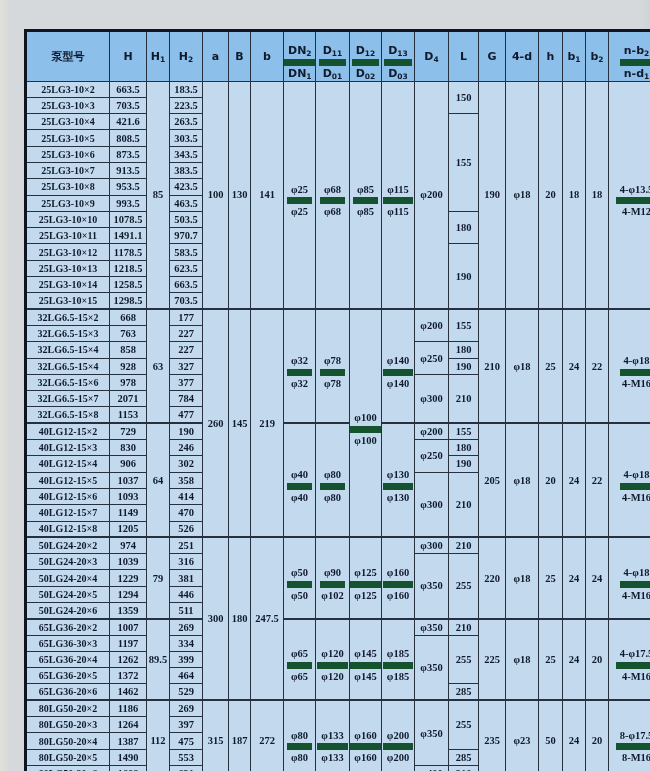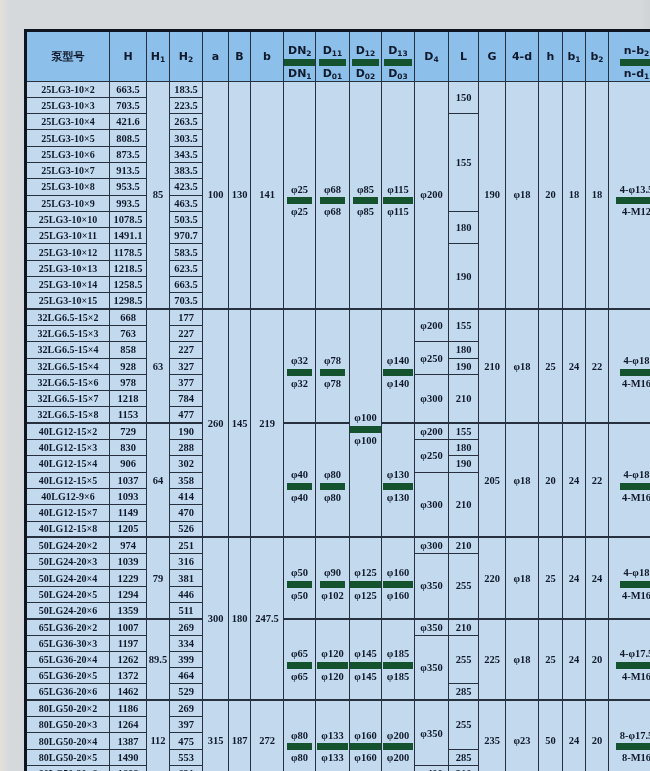--- a/index.html
+++ b/index.html
@@ -276,21 +276,21 @@
         </tr>
         <tr>
           <td class="model"><span>32LG6.5-15×6</span></td>
           <td><span>978</span></td>
           <td><span>377</span></td>
           <td rowspan="3"><span>φ300</span></td>
           <td rowspan="3"><span>210</span></td>
         </tr>
         <tr>
           <td class="model"><span>32LG6.5-15×7</span></td>
-          <td><span>1218</span></td>
+          <td><span>2071</span></td>
           <td><span>784</span></td>
         </tr>
         <tr>
           <td class="model"><span>32LG6.5-15×8</span></td>
           <td><span>1153</span></td>
           <td><span>477</span></td>
         </tr>
         <tr class="sec-start">
           <td class="model"><span>40LG12-15×2</span></td>
           <td><span>729</span></td>
@@ -316,39 +316,39 @@
           <td rowspan="7"><span>24</span></td>
           <td rowspan="7"><span>22</span></td>
           <td rowspan="7"><span class="frac">
               <span class="ft"><span>4-φ18</span></span>
               <span class="fb"><span>4-M16</span></span>
             </span></td>
         </tr>
         <tr>
           <td class="model"><span>40LG12-15×3</span></td>
           <td><span>830</span></td>
-          <td><span>288</span></td>
+          <td><span>246</span></td>
           <td rowspan="2"><span>φ250</span></td>
           <td><span>180</span></td>
         </tr>
         <tr>
           <td class="model"><span>40LG12-15×4</span></td>
           <td><span>906</span></td>
           <td><span>302</span></td>
           <td><span>190</span></td>
         </tr>
         <tr>
           <td class="model"><span>40LG12-15×5</span></td>
           <td><span>1037</span></td>
           <td><span>358</span></td>
           <td rowspan="4"><span>φ300</span></td>
           <td rowspan="4"><span>210</span></td>
         </tr>
         <tr>
-          <td class="model"><span>40LG12-9×6</span></td>
+          <td class="model"><span>40LG12-15×6</span></td>
           <td><span>1093</span></td>
           <td><span>414</span></td>
         </tr>
         <tr>
           <td class="model"><span>40LG12-15×7</span></td>
           <td><span>1149</span></td>
           <td><span>470</span></td>
         </tr>
         <tr>
           <td class="model"><span>40LG12-15×8</span></td>

